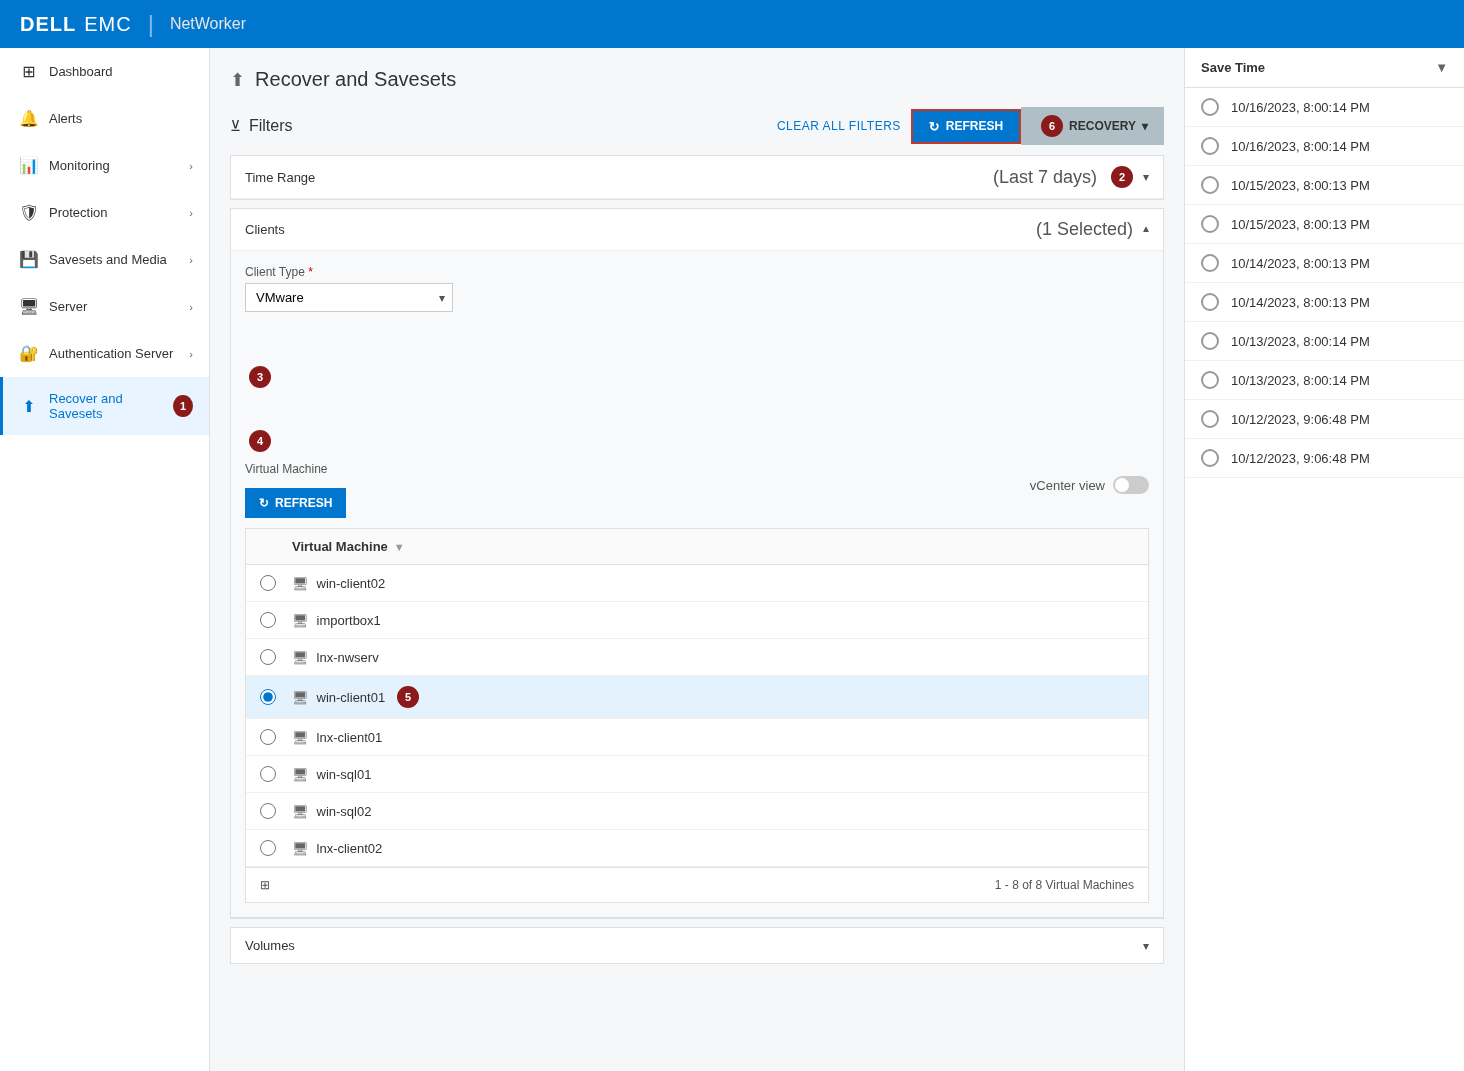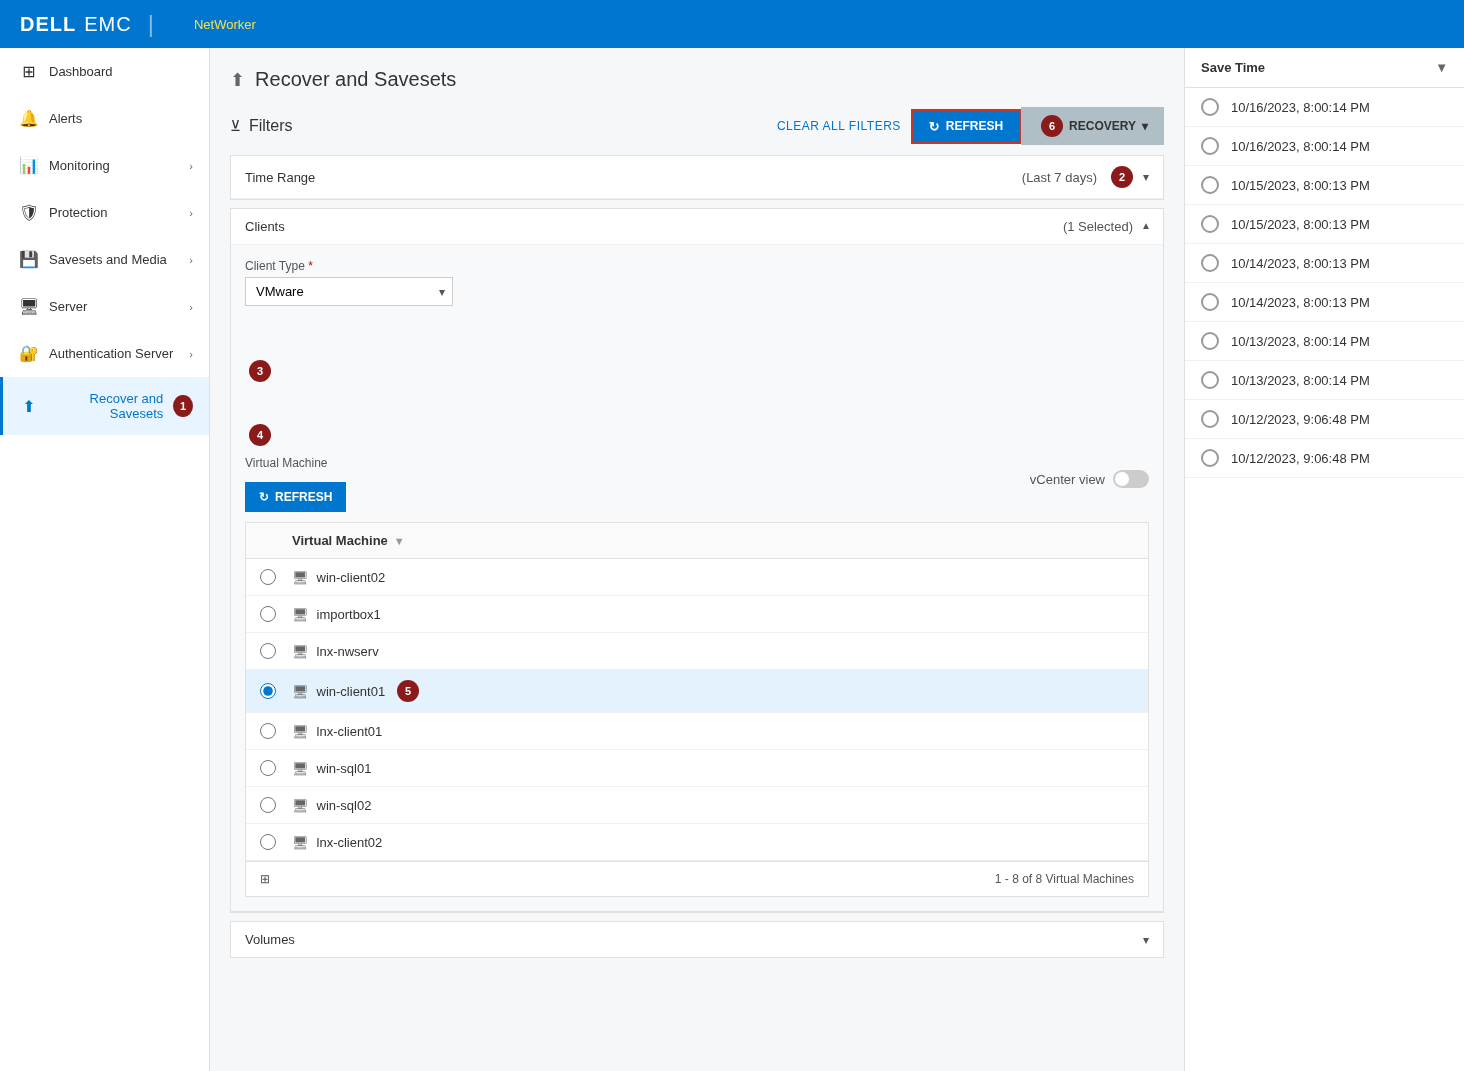--- a/index.html
+++ b/index.html
@@ -4,32 +4,32 @@
   <style>
     * { box-sizing: border-box; margin: 0; padding: 0; }
     body { font-family: 'Segoe UI', Arial, sans-serif; font-size: 13px; background: #f0f0f0; display: flex; flex-direction: column; height: 1071px; width: 1464px; overflow: hidden; }
 
     
     .header { background: #0076ce; height: 48px; display: flex; align-items: center; padding: 0 20px; gap: 12px; flex-shrink: 0; }
     .header-logo { color: white; font-size: 18px; font-weight: bold; letter-spacing: 1px; display: flex; align-items: center; gap: 8px; }
     .header-logo .dell { color: white; font-weight: 900; font-size: 20px; }
     .header-logo .emc { color: white; font-weight: 400; font-size: 20px; }
     .header-divider { color: rgba(255,255,255,0.5); font-size: 24px; font-weight: 100; margin: 0 4px; }
-    .header-app { color: #fde047; font-size: 13px; font-weight: 500; margin-left: 24px; }
+    .header-app { color: #e5e5e5; font-size: 16px; font-weight: 500; }
 
     
     .layout { display: flex; flex: 1; overflow: hidden; }
 
     
     .sidebar { width: 210px; background: white; border-right: 1px solid #e0e0e0; display: flex; flex-direction: column; flex-shrink: 0; overflow-y: auto; }
     .sidebar-item { display: flex; align-items: center; padding: 14px 16px; cursor: pointer; color: #333; border-left: 3px solid transparent; gap: 10px; justify-content: space-between; }
     .sidebar-item.active { color: #0076ce; border-left: 3px solid #0076ce; background: #e8f4ff; }
     .sidebar-item-left { display: flex; align-items: center; gap: 10px; }
     .sidebar-icon { font-size: 16px; width: 20px; text-align: center; flex-shrink: 0; }
-    .sidebar-label { font-size: 13px; text-align: right; }
+    .sidebar-label { font-size: 13px; }
     .sidebar-chevron { font-size: 11px; color: #666; }
 
     
     .main { flex: 1; display: flex; overflow: hidden; }
 
     
     .center-panel { flex: 1; padding: 20px; overflow-y: auto; background: #f5f7f9; }
 
     
     .right-panel { width: 280px; background: white; border-left: 1px solid #e0e0e0; display: flex; flex-direction: column; flex-shrink: 0; }
@@ -47,21 +47,21 @@
     .filters-title { display: flex; align-items: center; gap: 8px; font-size: 16px; font-weight: 500; color: #333; }
     .filters-actions { display: flex; align-items: center; gap: 10px; }
     .clear-filters-btn { color: #0076ce; background: none; border: none; cursor: pointer; font-size: 12px; font-weight: 400; letter-spacing: 0.5px; text-transform: uppercase; }
     .refresh-btn { background: #0076ce; color: white; border: none; padding: 8px 16px; cursor: pointer; display: flex; align-items: center; gap: 6px; font-size: 12px; font-weight: 600; border: 2px solid #c0392b; }
     .recovery-btn { background: #b0bec5; color: #333; border: none; padding: 8px 16px; cursor: pointer; display: flex; align-items: center; gap: 6px; font-size: 12px; font-weight: 600; }
 
     
     .filter-card { background: white; border: 1px solid #e0e0e0; margin-bottom: 8px; }
     .filter-row { display: flex; align-items: center; padding: 10px 14px; cursor: pointer; border-bottom: 1px solid #f0f0f0; }
     .filter-row-label { font-size: 13px; color: #333; flex: 1; }
-    .filter-row-value { font-size: 13px; color: #555; margin-right: 10px; }
+    .filter-row-value { font-size: 18px; color: #555; margin-right: 10px; }
     .filter-chevron { color: #555; font-size: 12px; }
 
     
     .filter-expanded { padding: 14px; background: #f8f9fa; border-bottom: 1px solid #e0e0e0; }
     .filter-field { margin-bottom: 12px; }
     .filter-field label { font-size: 12px; color: #555; display: block; margin-bottom: 4px; }
     .select-wrapper { position: relative; display: inline-block; }
     .select-wrapper::after { content: '▾'; position: absolute; right: 8px; top: 50%; transform: translateY(-50%); color: #555; pointer-events: none; font-size: 12px; }
     .select-wrapper select { width: 208px; padding: 6px 28px 6px 10px; border: 1px solid #ccc; background: white; font-size: 13px; appearance: none; cursor: pointer; }
     .filter-refresh-btn { background: #0076ce; color: white; border: none; padding: 8px 14px; cursor: pointer; display: flex; align-items: center; gap: 6px; font-size: 12px; font-weight: 600; margin-top: 4px; }

